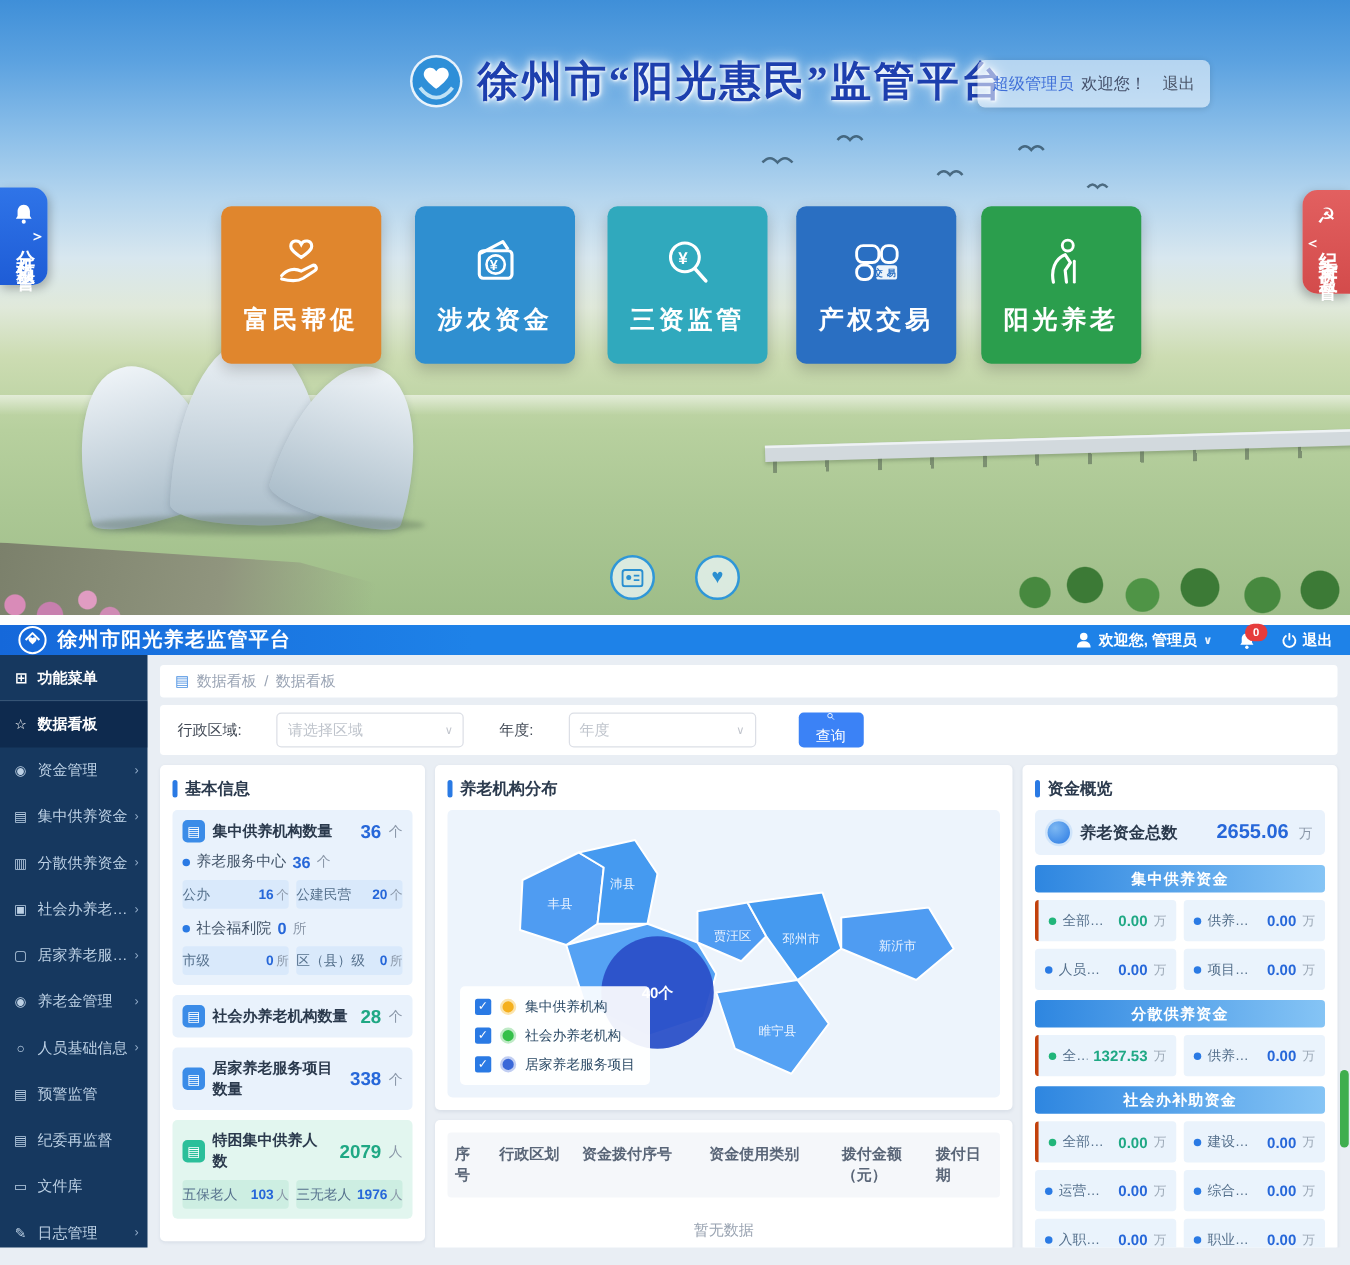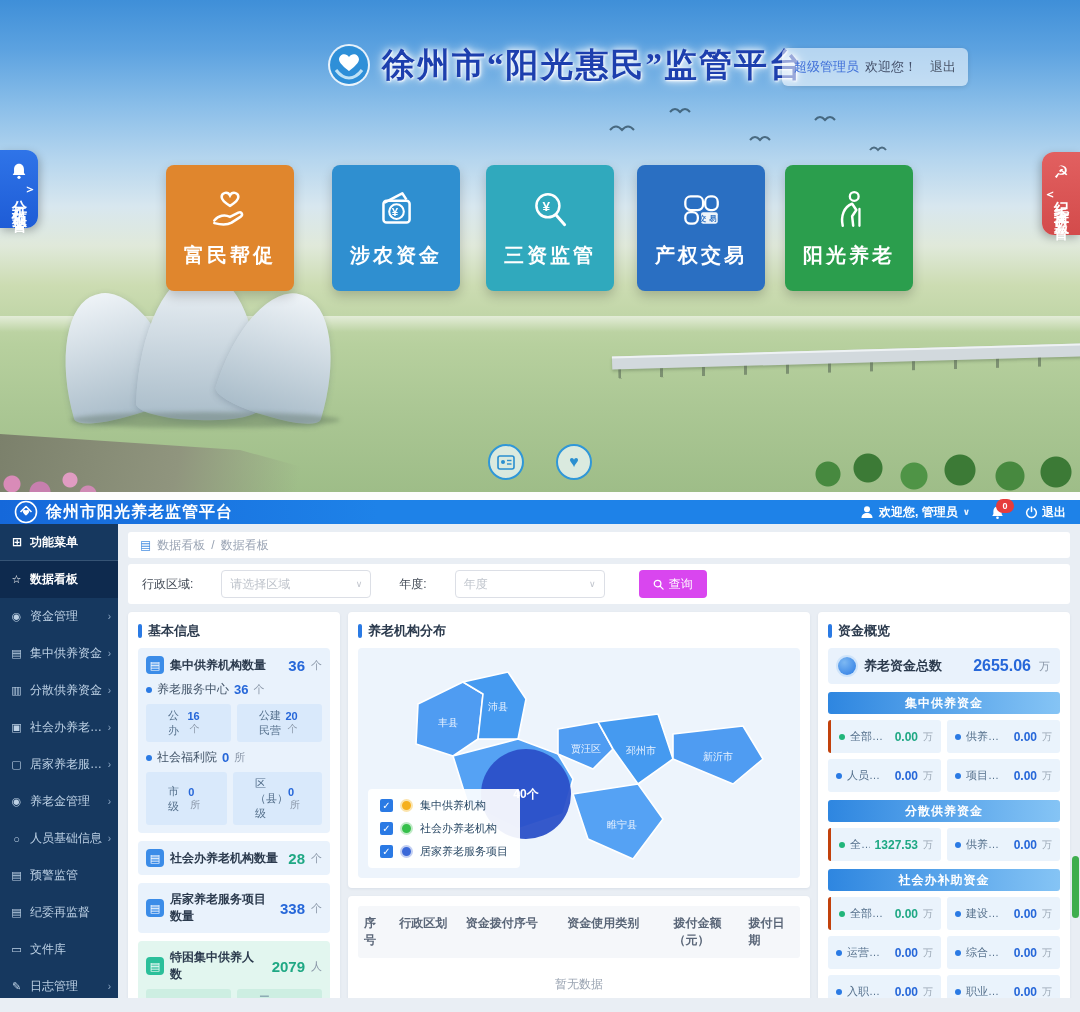--- a/index.html
+++ b/index.html
@@ -50,21 +50,21 @@
     background:rgba(255,255,255,.55);border-radius:6px;display:flex;align-items:center;
     padding:0 12px;font-size:13px;color:#3a5a8c;box-shadow:0 1px 5px rgba(0,0,0,.12);}
   .userbox .uname{color:#3f6fd8;margin-right:6px;}
   .userbox .uwel{color:#44506a;}
   .userbox .ulogout{margin-left:auto;color:#4a5568;cursor:pointer;}
 
   .hero-btn{position:absolute;top:165px;width:128px;height:126px;border-radius:8px;
     display:flex;flex-direction:column;align-items:center;justify-content:center;gap:12px;
     color:#fff;font-size:20px;font-weight:bold;letter-spacing:3px;
     box-shadow:0 5px 12px rgba(0,0,0,.2);cursor:pointer;}
-  .hb0{left:166px;background:#e0862d;}
+  .hb0{left:177px;background:#e0862d;}
   .hb1{left:332px;background:#2f8fd0;}
   .hb2{left:486px;background:#30a9bd;}
   .hb3{left:637px;background:#2a6fc2;}
   .hb4{left:785px;background:#2b9e4d;}
 
   .tab-left{position:absolute;left:0;top:150px;width:38px;padding:12px 0 16px;
     background:linear-gradient(180deg,#2f74e8,#1e5cd6);border-radius:0 12px 12px 0;color:#fff;
     display:flex;flex-direction:column;align-items:center;gap:8px;box-shadow:2px 3px 8px rgba(0,0,0,.25);cursor:pointer;}
   .tab-right{position:absolute;right:0;top:152px;width:38px;padding:12px 0 16px;
     background:linear-gradient(180deg,#e26060,#d34b4b);border-radius:12px 0 0 12px;color:#fff;
@@ -108,22 +108,22 @@
 
   .content{flex:1;padding:8px 10px 0;overflow:hidden;position:relative;}
   .breadcrumb{background:#fff;border-radius:3px;height:26px;display:flex;align-items:center;
     padding:0 12px;font-size:12px;color:#9aa4b4;gap:6px;}
   .crumb-ic{color:#4a90e2;font-size:12px;}
   .filterbar{background:#fff;border-radius:3px;height:40px;margin-top:6px;display:flex;
     align-items:center;padding:0 14px;gap:28px;font-size:12px;color:#424a56;}
   .sel{width:132px;height:26px;border:1px solid #dcdfe6;border-radius:4px;display:flex;align-items:center;
     justify-content:space-between;padding:0 8px;color:#bfc4cc;background:#fff;cursor:pointer;}
   .sel .car{color:#c0c4cc;font-size:9px;}
-  .qbtn{height:28px;background:#d946ef;color:#fff;border-radius:4px;display:flex;align-items:center;
-    gap:5px;padding:0 14px;font-size:12px;border:none;cursor:pointer;margin-left:6px;}
+  .qbtn{height:28px;background:#3b82f6;color:#fff;border-radius:4px;display:flex;align-items:center;
+    gap:5px;padding:0 14px;font-size:12px;border:none;cursor:pointer;margin-left:6px;flex-direction:column;}
 
   .cols{display:flex;gap:8px;margin-top:8px;align-items:flex-start;}
   .col-left{width:212px;flex-shrink:0;display:flex;flex-direction:column;gap:8px;}
   .col-mid{width:462px;flex-shrink:0;display:flex;flex-direction:column;gap:8px;}
   .col-right{flex:1;}
   .panel{background:#fff;border-radius:4px;padding:10px;box-shadow:0 1px 3px rgba(20,40,80,.07);box-sizing:border-box;}
   .ptitle{display:flex;align-items:center;gap:6px;font-size:13px;font-weight:bold;color:#2b3a4d;margin-bottom:8px;}
   .ptitle::before{content:"";width:4px;height:14px;background:#2a7ae4;border-radius:2px;}
 
   
@@ -134,22 +134,22 @@
     display:flex;align-items:center;justify-content:center;flex-shrink:0;}
   .bcard.green .icon-sq{background:#2bbf9a;}
   .hlabel{font-weight:bold;color:#2b3a4d;flex:1;font-size:12px;}
   .hval{font-weight:bold;color:#2667d9;font-size:15px;}
   .hval.gv{color:#1fa884;}
   .hunit{color:#8a97a8;font-size:11px;}
   .brow{display:flex;align-items:center;gap:5px;margin-top:7px;color:#44566a;}
   .bdot{width:6px;height:6px;border-radius:50%;background:#2a7ae4;flex-shrink:0;}
   .brow .bv{color:#2667d9;font-weight:bold;font-size:13px;}
   .chips{display:flex;gap:6px;margin-top:6px;}
-  .chip{flex:1;background:#d9e9fb;border-radius:3px;padding:4px 22px;display:flex;align-items:center;
-    justify-content:space-between;font-size:11px;color:#55708c;}
+  .chip{flex:1;background:#d9e9fb;border-radius:3px;padding:4px 0;display:flex;align-items:center;
+    justify-content:space-between;font-size:11px;color:#55708c;text-align:center;}
   .chip .cv{color:#2667d9;font-weight:bold;}
   .chip .cu{color:#8a97a8;font-size:10px;margin-left:2px;}
   .bcard.green .chip{background:#cdeee2;}
   .bcard.green .chip .cv{color:#2667d9;}
 
   
   .map-area{background:#edf4fc;border-radius:4px;height:230px;position:relative;margin-top:2px;}
   .map-legend{position:absolute;left:10px;bottom:10px;background:rgba(255,255,255,.92);border-radius:4px;
     padding:9px 12px;display:flex;flex-direction:column;gap:8px;font-size:11px;color:#2b4a66;}
   .mlrow{display:flex;align-items:center;gap:7px;}

